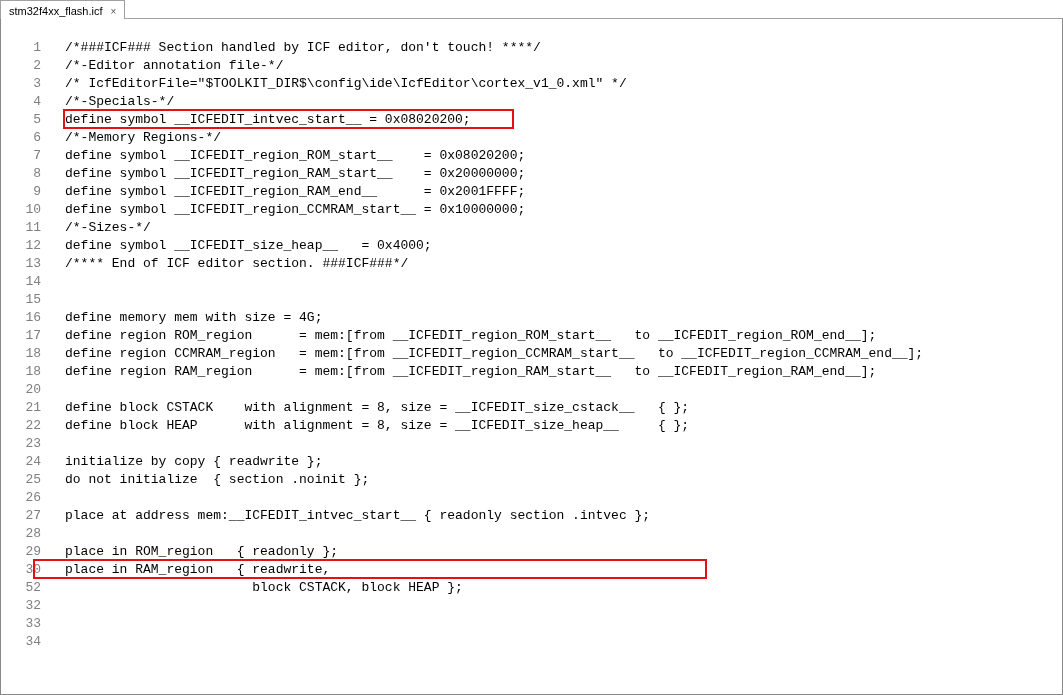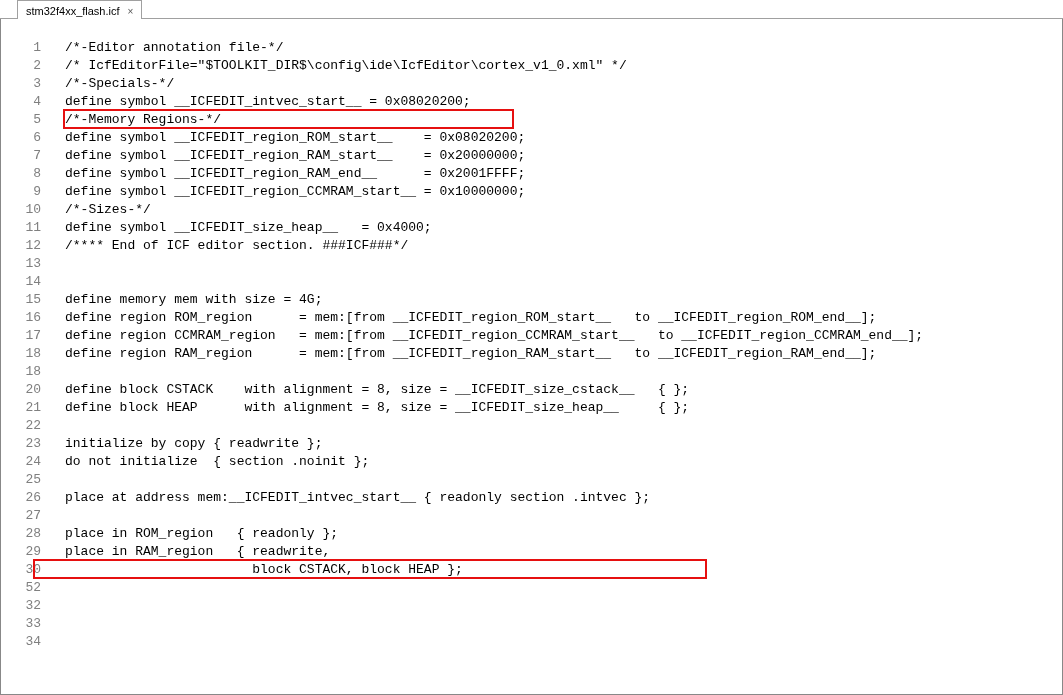--- a/index.html
+++ b/index.html
@@ -1,18 +1,18 @@
 <!DOCTYPE html>
 <html><head>
 <meta charset="utf-8">
 <style>
   * { margin:0; padding:0; box-sizing:border-box; }
   html,body { width:1063px; height:695px; font-family:"Segoe UI",Tahoma,sans-serif; font-size:12px; background:#fff; overflow:hidden; }
   .tab-bar { height:19px; background:#fff; border-bottom:1px solid #a0a0a0; display:flex; align-items:flex-end; }
-  .tab { height:19px; padding:2px 6px 0 8px; background:#fff; border:1px solid #a0a0a0; border-bottom:none; display:flex; align-items:center; gap:6px; position:relative; top:1px;margin-left:17px; }
+  .tab { height:19px; padding:2px 6px 0 8px; background:#fff; border:1px solid #a0a0a0; border-bottom:none; display:flex; align-items:center; gap:6px; position:relative; top:1px; }
   .tab-label { font-size:11px; color:#000; }
   .tab-close { font-family:Arial,sans-serif; font-size:10px; color:#555; cursor:pointer; padding:0 2px; }
   .editor { display:flex; height:676px; background:#fff; border:1px solid #888; border-top:none; }
   .gutter { width:52px; text-align:right; padding-right:12px; padding-top:20px; font-family:Consolas,"Courier New",monospace; font-size:13px; color:#808080; background:#fff; }
   .gutter div { height:18px; line-height:18px; }
   .code { flex:1; padding-top:20px; font-family:Consolas,"Courier New",monospace; font-size:13px; color:#000; position:relative; }
   .code-line { height:18px; line-height:18px; white-space:pre; padding-left:12px; }
   .hl-box { position:absolute; border:2px solid #e61010; pointer-events:none; }
   .box1 { left:10px; top:90px; width:451px; height:20px; }
   .box2 { left:-20px; top:540px; width:674px; height:20px; }
@@ -58,20 +58,21 @@
     <div>27</div>
     <div>28</div>
     <div>29</div>
     <div>30</div>
     <div>52</div>
     <div>32</div>
     <div>33</div>
     <div>34</div>
   </div>
   <div class="code">
+    <div class="code-line">/*###ICF### Section handled by ICF editor, don't touch! ****/</div>
     <div class="code-line">/*-Editor annotation file-*/</div>
     <div class="code-line">/* IcfEditorFile="$TOOLKIT_DIR$\config\ide\IcfEditor\cortex_v1_0.xml" */</div>
     <div class="code-line">/*-Specials-*/</div>
     <div class="code-line">define symbol __ICFEDIT_intvec_start__ = 0x08020200;</div>
     <div class="code-line">/*-Memory Regions-*/</div>
     <div class="code-line">define symbol __ICFEDIT_region_ROM_start__    = 0x08020200;</div>
     <div class="code-line">define symbol __ICFEDIT_region_RAM_start__    = 0x20000000;</div>
     <div class="code-line">define symbol __ICFEDIT_region_RAM_end__      = 0x2001FFFF;</div>
     <div class="code-line">define symbol __ICFEDIT_region_CCMRAM_start__ = 0x10000000;</div>
     <div class="code-line">/*-Sizes-*/</div>

